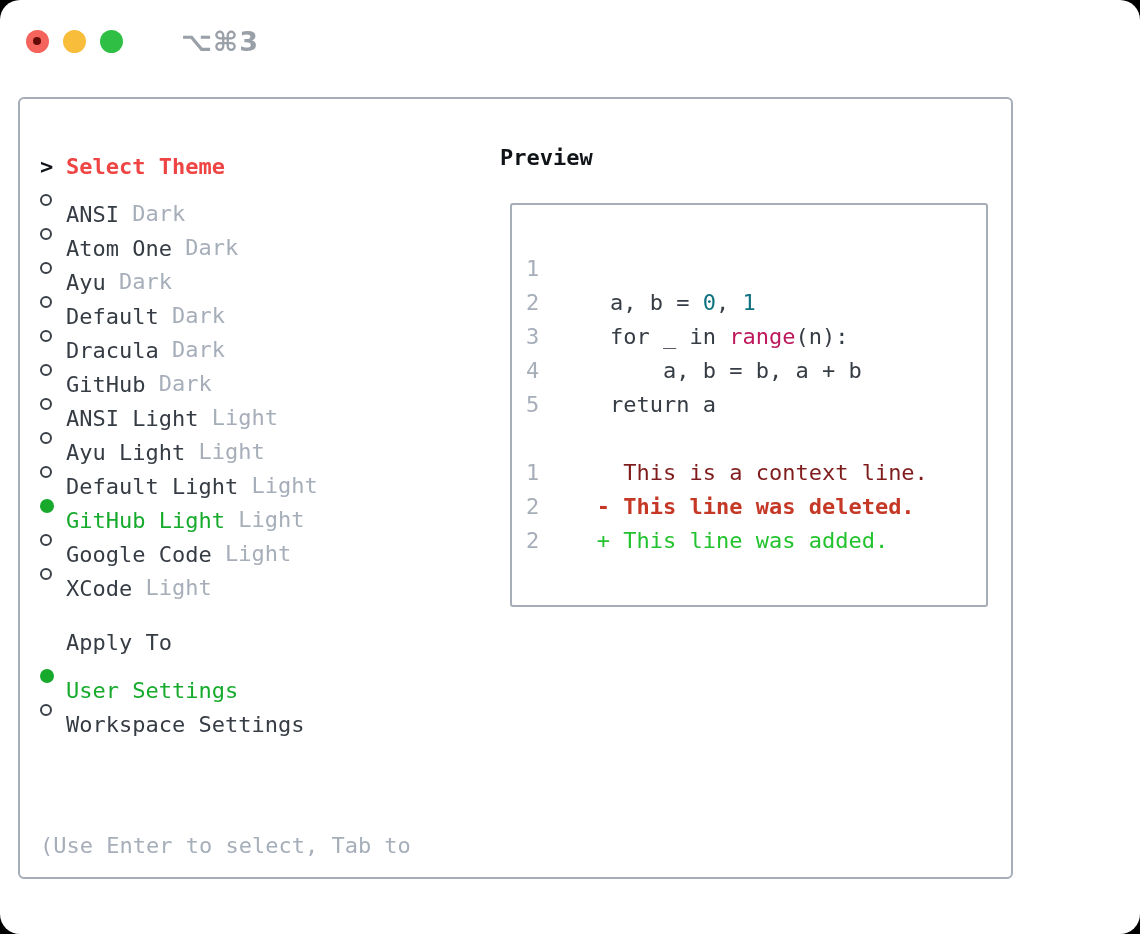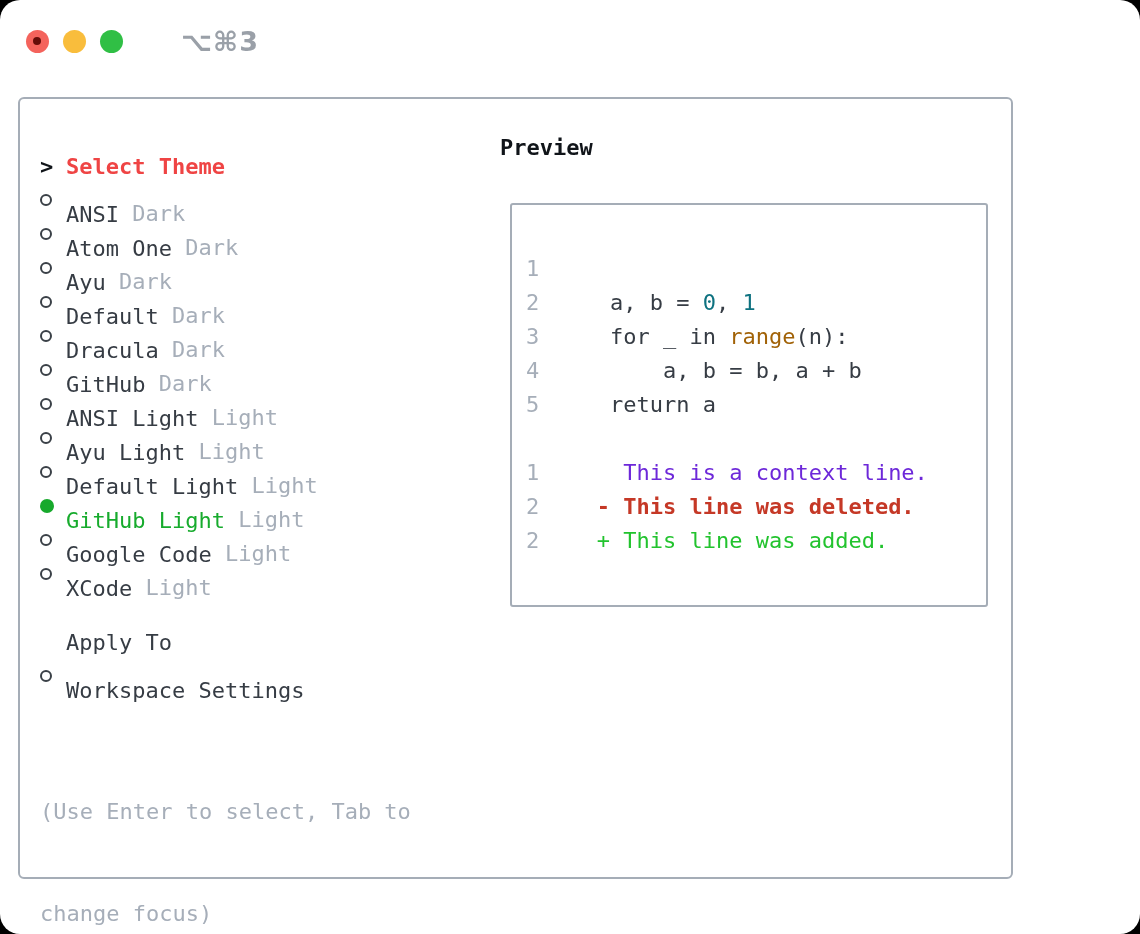--- a/index.html
+++ b/index.html
@@ -38,36 +38,36 @@
     border:2px solid #3a4047; box-sizing:border-box;
   }
   .circle.sel { border:none; width:14px; height:14px; background:#17a92c; }
   .t-name { white-space:pre;margin-top:28px; }
   .t-name.sel { color:#17ab2d; }
   .t-var { white-space:pre; margin-left:1ch; color:#a6aeb9;margin-top:27px; }
   .spacer { height:34px; }
   .hint { color:#a6aeb9; line-height:34px; white-space:pre; }
   
   .preview-label {
-    position:absolute; left:480px; top:32px; height:34px; line-height:34px;
+    position:absolute; left:480px; top:42px; height:34px; line-height:34px;
     font-size:22px; font-weight:700; color:#101419;
   }
   .preview-box {
     position:absolute; left:490px; top:104px; width:478px; height:404px;
     border:2px solid #a5adb7; border-radius:3px; box-sizing:border-box;
     padding:46px 0 0 14px; overflow:hidden;
   }
   .code-row { display:flex; height:34px; align-items:center; font-size:22px; }
   .ln { width:13px; margin-right:18px; color:#a6aeb9; white-space:pre; }
   .code-text { white-space:pre; }
   .c-default { color:#363c44; }
   .c-fn      { color:#a42118; }
   .c-num     { color:#0e7280; }
-  .c-builtin { color:#a16207; }
-  .c-ctx     { color:#6d28d9; }
+  .c-builtin { color:#be185d; }
+  .c-ctx     { color:#7f1d1d; }
   .c-del     { color:#c53826;font-weight:bold; }
   .c-add     { color:#22c32e; }
 </style>
 </head>
 <body>
 
 <div class="window">
 
   <div class="titlebar">
     <span class="tl tl-red"></span>
@@ -174,20 +174,26 @@
       <div class="spacer"></div>
 
       <div class="row">
         <span class="icon-cell"></span>
         <span>Apply To</span>
       </div>
 
       <div id="apply-options">
           <div class="row">
             <span class="icon-cell">
+              <span class="circle sel"></span>
+            </span>
+            <span class="t-name sel">User Settings</span>
+          </div>
+          <div class="row">
+            <span class="icon-cell">
               <span class="circle"></span>
             </span>
             <span class="t-name">Workspace Settings</span>
           </div>
         </div>
 
       <div class="spacer"></div>
 
       <div class="hint">
         <div>(Use Enter to select, Tab to</div>

